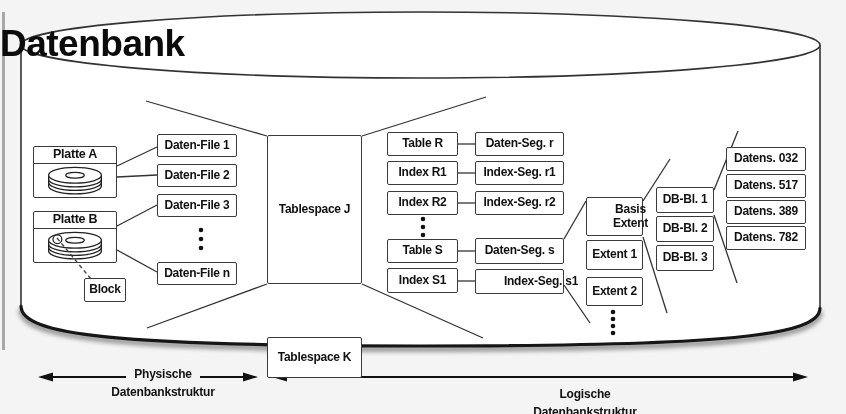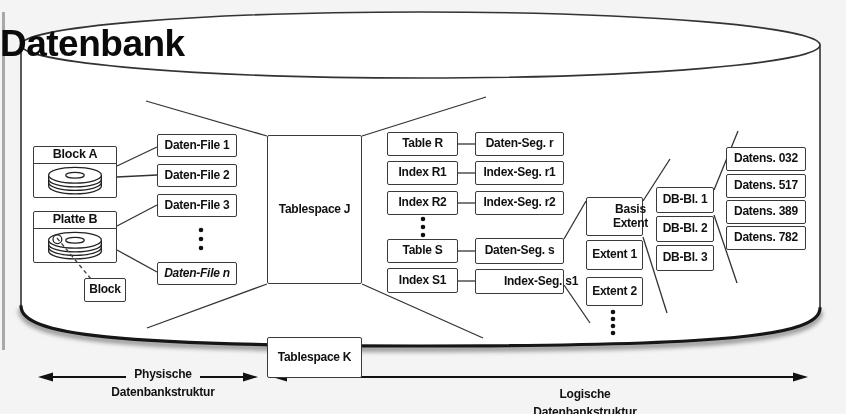--- a/index.html
+++ b/index.html
@@ -92,21 +92,21 @@
       <polygon points="272,377 287,372.5 287,381.5" stroke="none"></polygon>
       <polygon points="808,377 793,372.5 793,381.5" stroke="none"></polygon>
     </g>
   </svg>
 
   <div class="edge-strip"></div>
 
   <div class="title">Datenbank</div>
 
   <div class="box disk-box" style="left:33px;top:146px;width:84px;height:52px;">
-    <span class="disk-label">Block A</span>
+    <span class="disk-label">Platte A</span>
     <svg class="disk-art" width="80" height="33" viewBox="0 0 80 33">
       <g fill="#fff" stroke="#222" stroke-width="1.3">
         <path d="M13 10.5 V 21.5" fill="none"></path>
           <path d="M67 10.5 V 21.5" fill="none"></path>
         <path d="M13 21.5 A 27 8 0 0 0 67 21.5" fill="none"></path>
         <path d="M13 18 A 27 8 0 0 0 67 18" fill="none"></path>
         <path d="M13 14.5 A 27 8 0 0 0 67 14.5" fill="none"></path>
         <ellipse cx="40" cy="10.5" rx="27" ry="8"></ellipse>
         <ellipse cx="40" cy="10.5" rx="9.5" ry="3"></ellipse>
       </g>
@@ -127,21 +127,21 @@
         <circle cx="22" cy="9.5" r="4.5"></circle>
       </g>
     </svg>
   </div>
 
   <div class="box" style="left:84px;top:278px;width:42px;height:24px;">Block</div>
 
   <div class="box" style="left:157px;top:134px;width:80px;height:23px;">Daten-File 1</div>
   <div class="box" style="left:157px;top:164px;width:80px;height:23px;">Daten-File 2</div>
   <div class="box" style="left:157px;top:194px;width:80px;height:23px;">Daten-File 3</div>
-  <div class="box" style="left:157px;top:262px;width:80px;height:23px;font-style:italic;">Daten-File n</div>
+  <div class="box" style="left:157px;top:262px;width:80px;height:23px;">Daten-File n</div>
 
   <div class="box" style="left:267px;top:135px;width:95px;height:149px;">Tablespace J</div>
   <div class="box" style="left:267px;top:291px;width:95px;height:41px;margin-top:46px;">Tablespace K</div>
 
   <div class="box" style="left:387px;top:132px;width:71px;height:24px;">Table R</div>
   <div class="box" style="left:387px;top:161px;width:71px;height:24px;">Index R1</div>
   <div class="box" style="left:387px;top:191px;width:71px;height:24px;">Index R2</div>
   <div class="box" style="left:387px;top:239px;width:71px;height:24px;">Table S</div>
   <div class="box" style="left:387px;top:268px;width:71px;height:25px;">Index S1</div>
 

